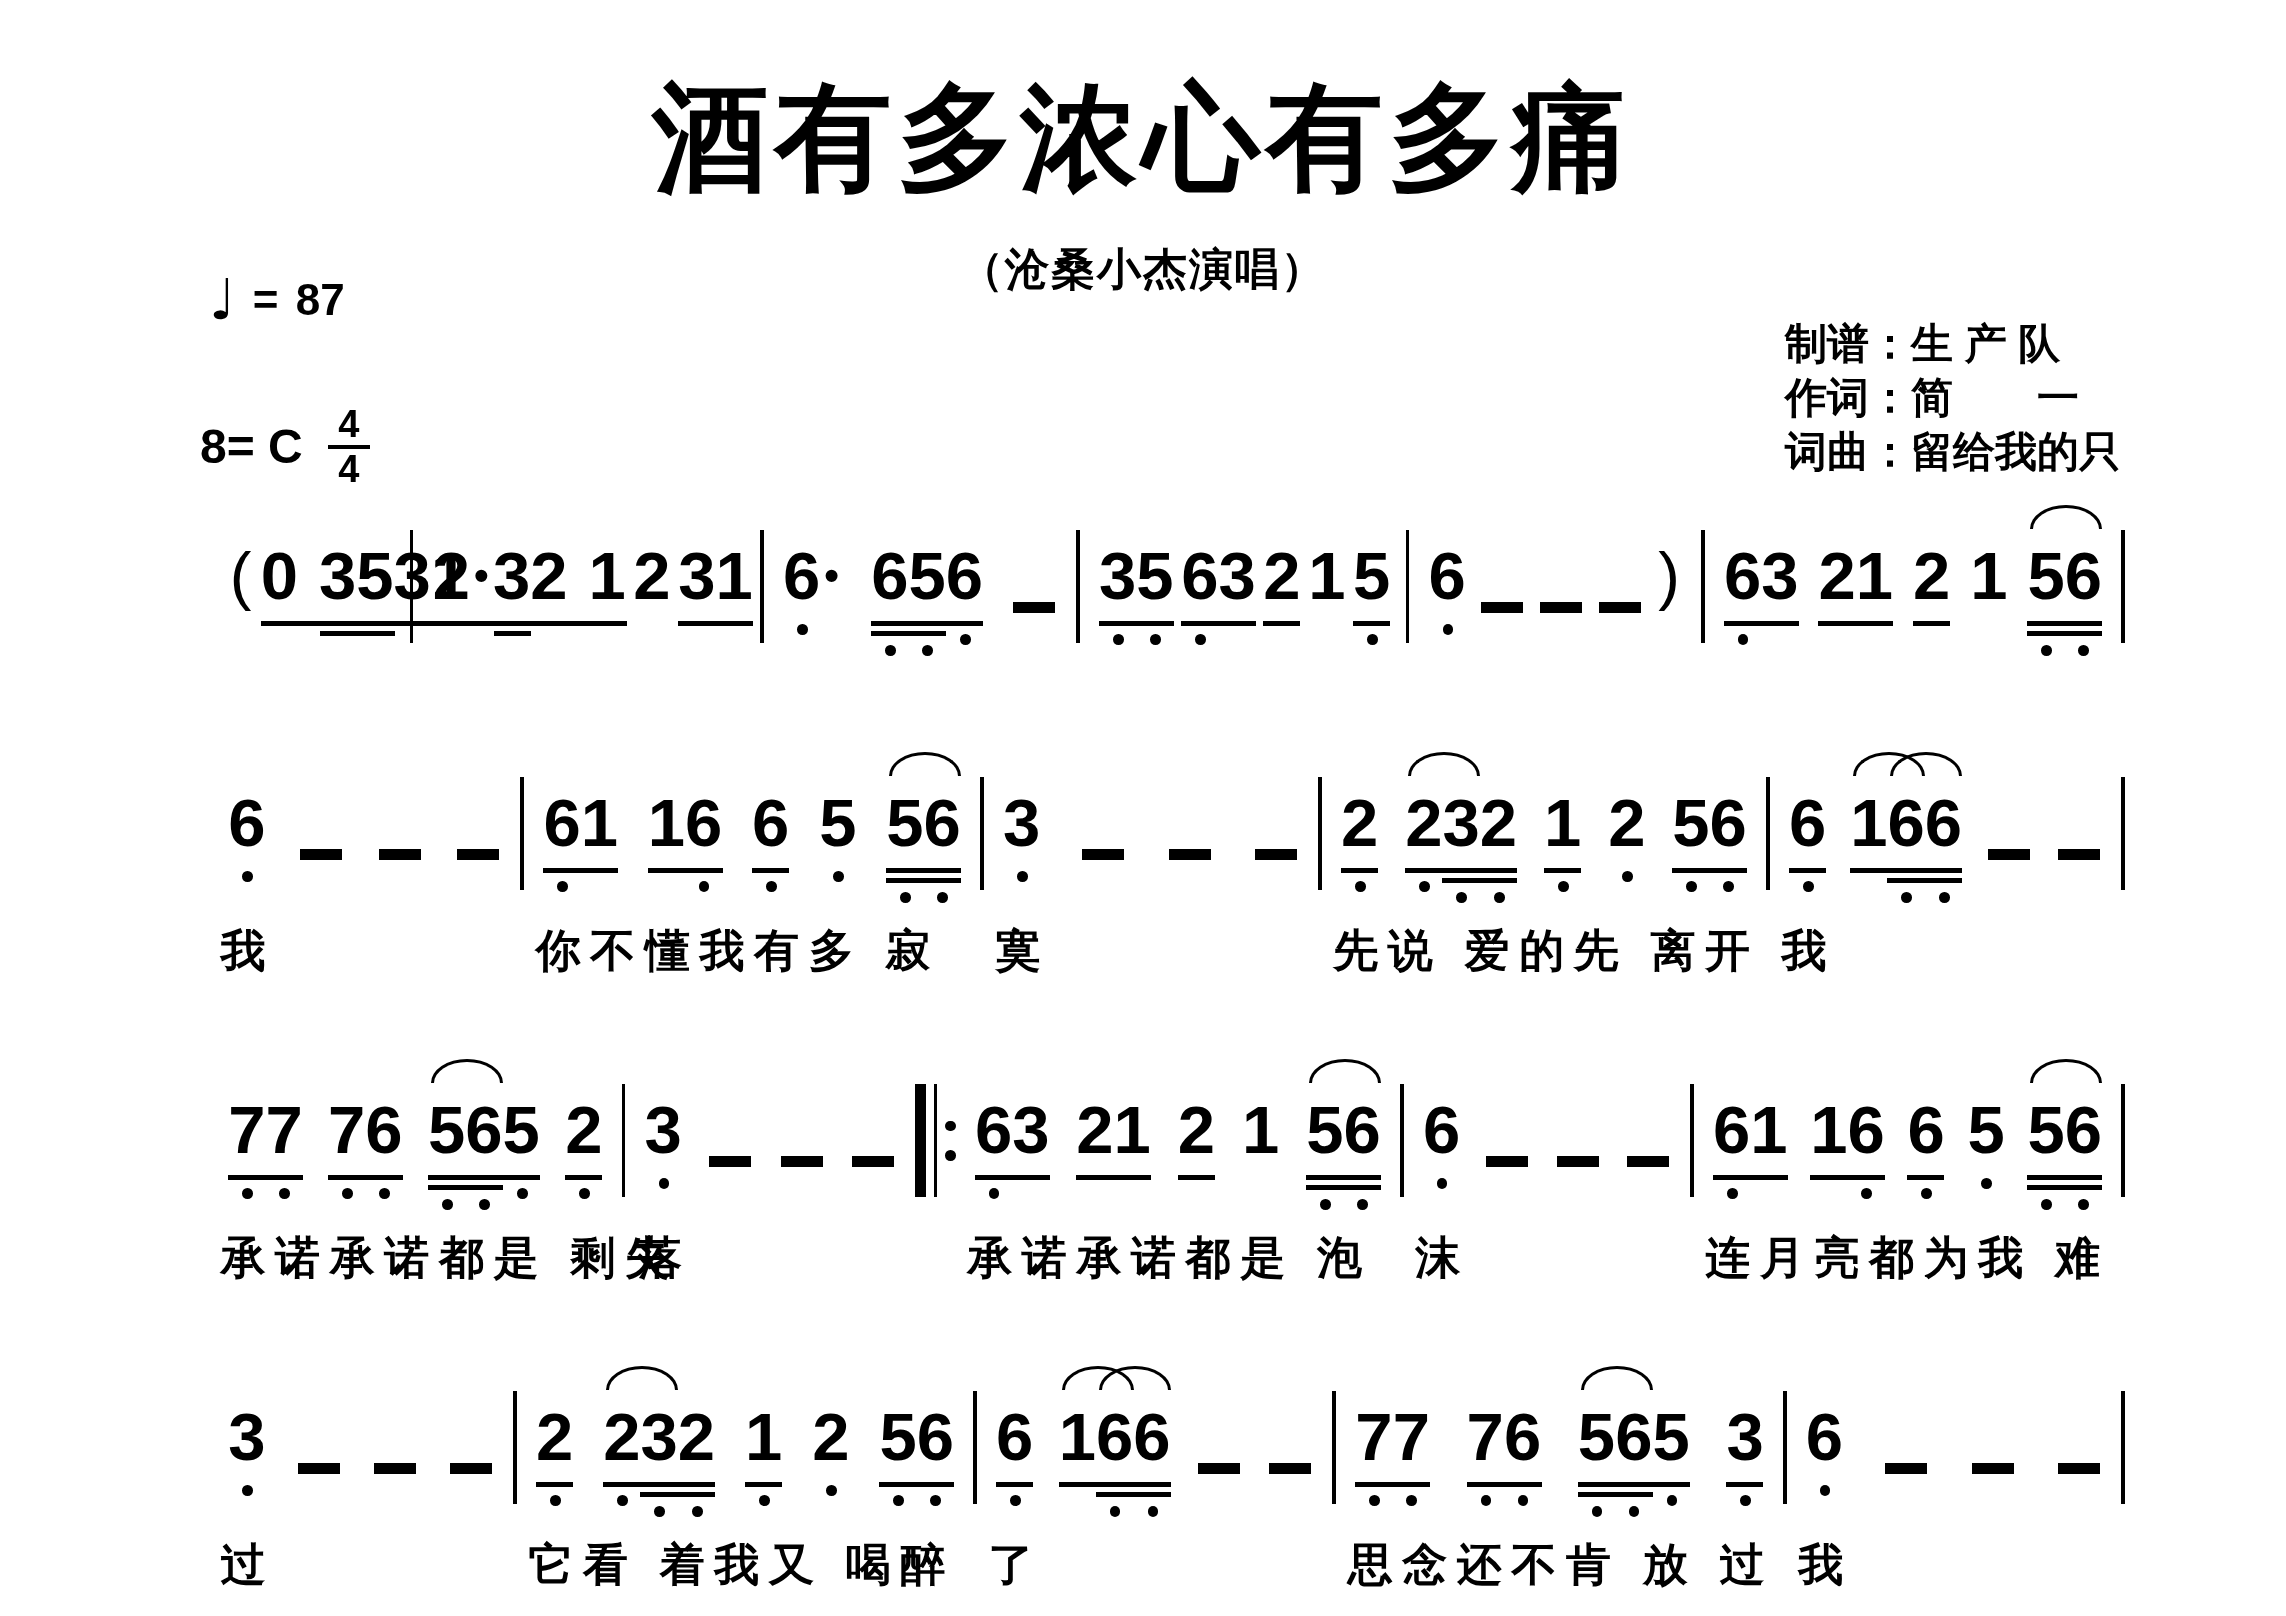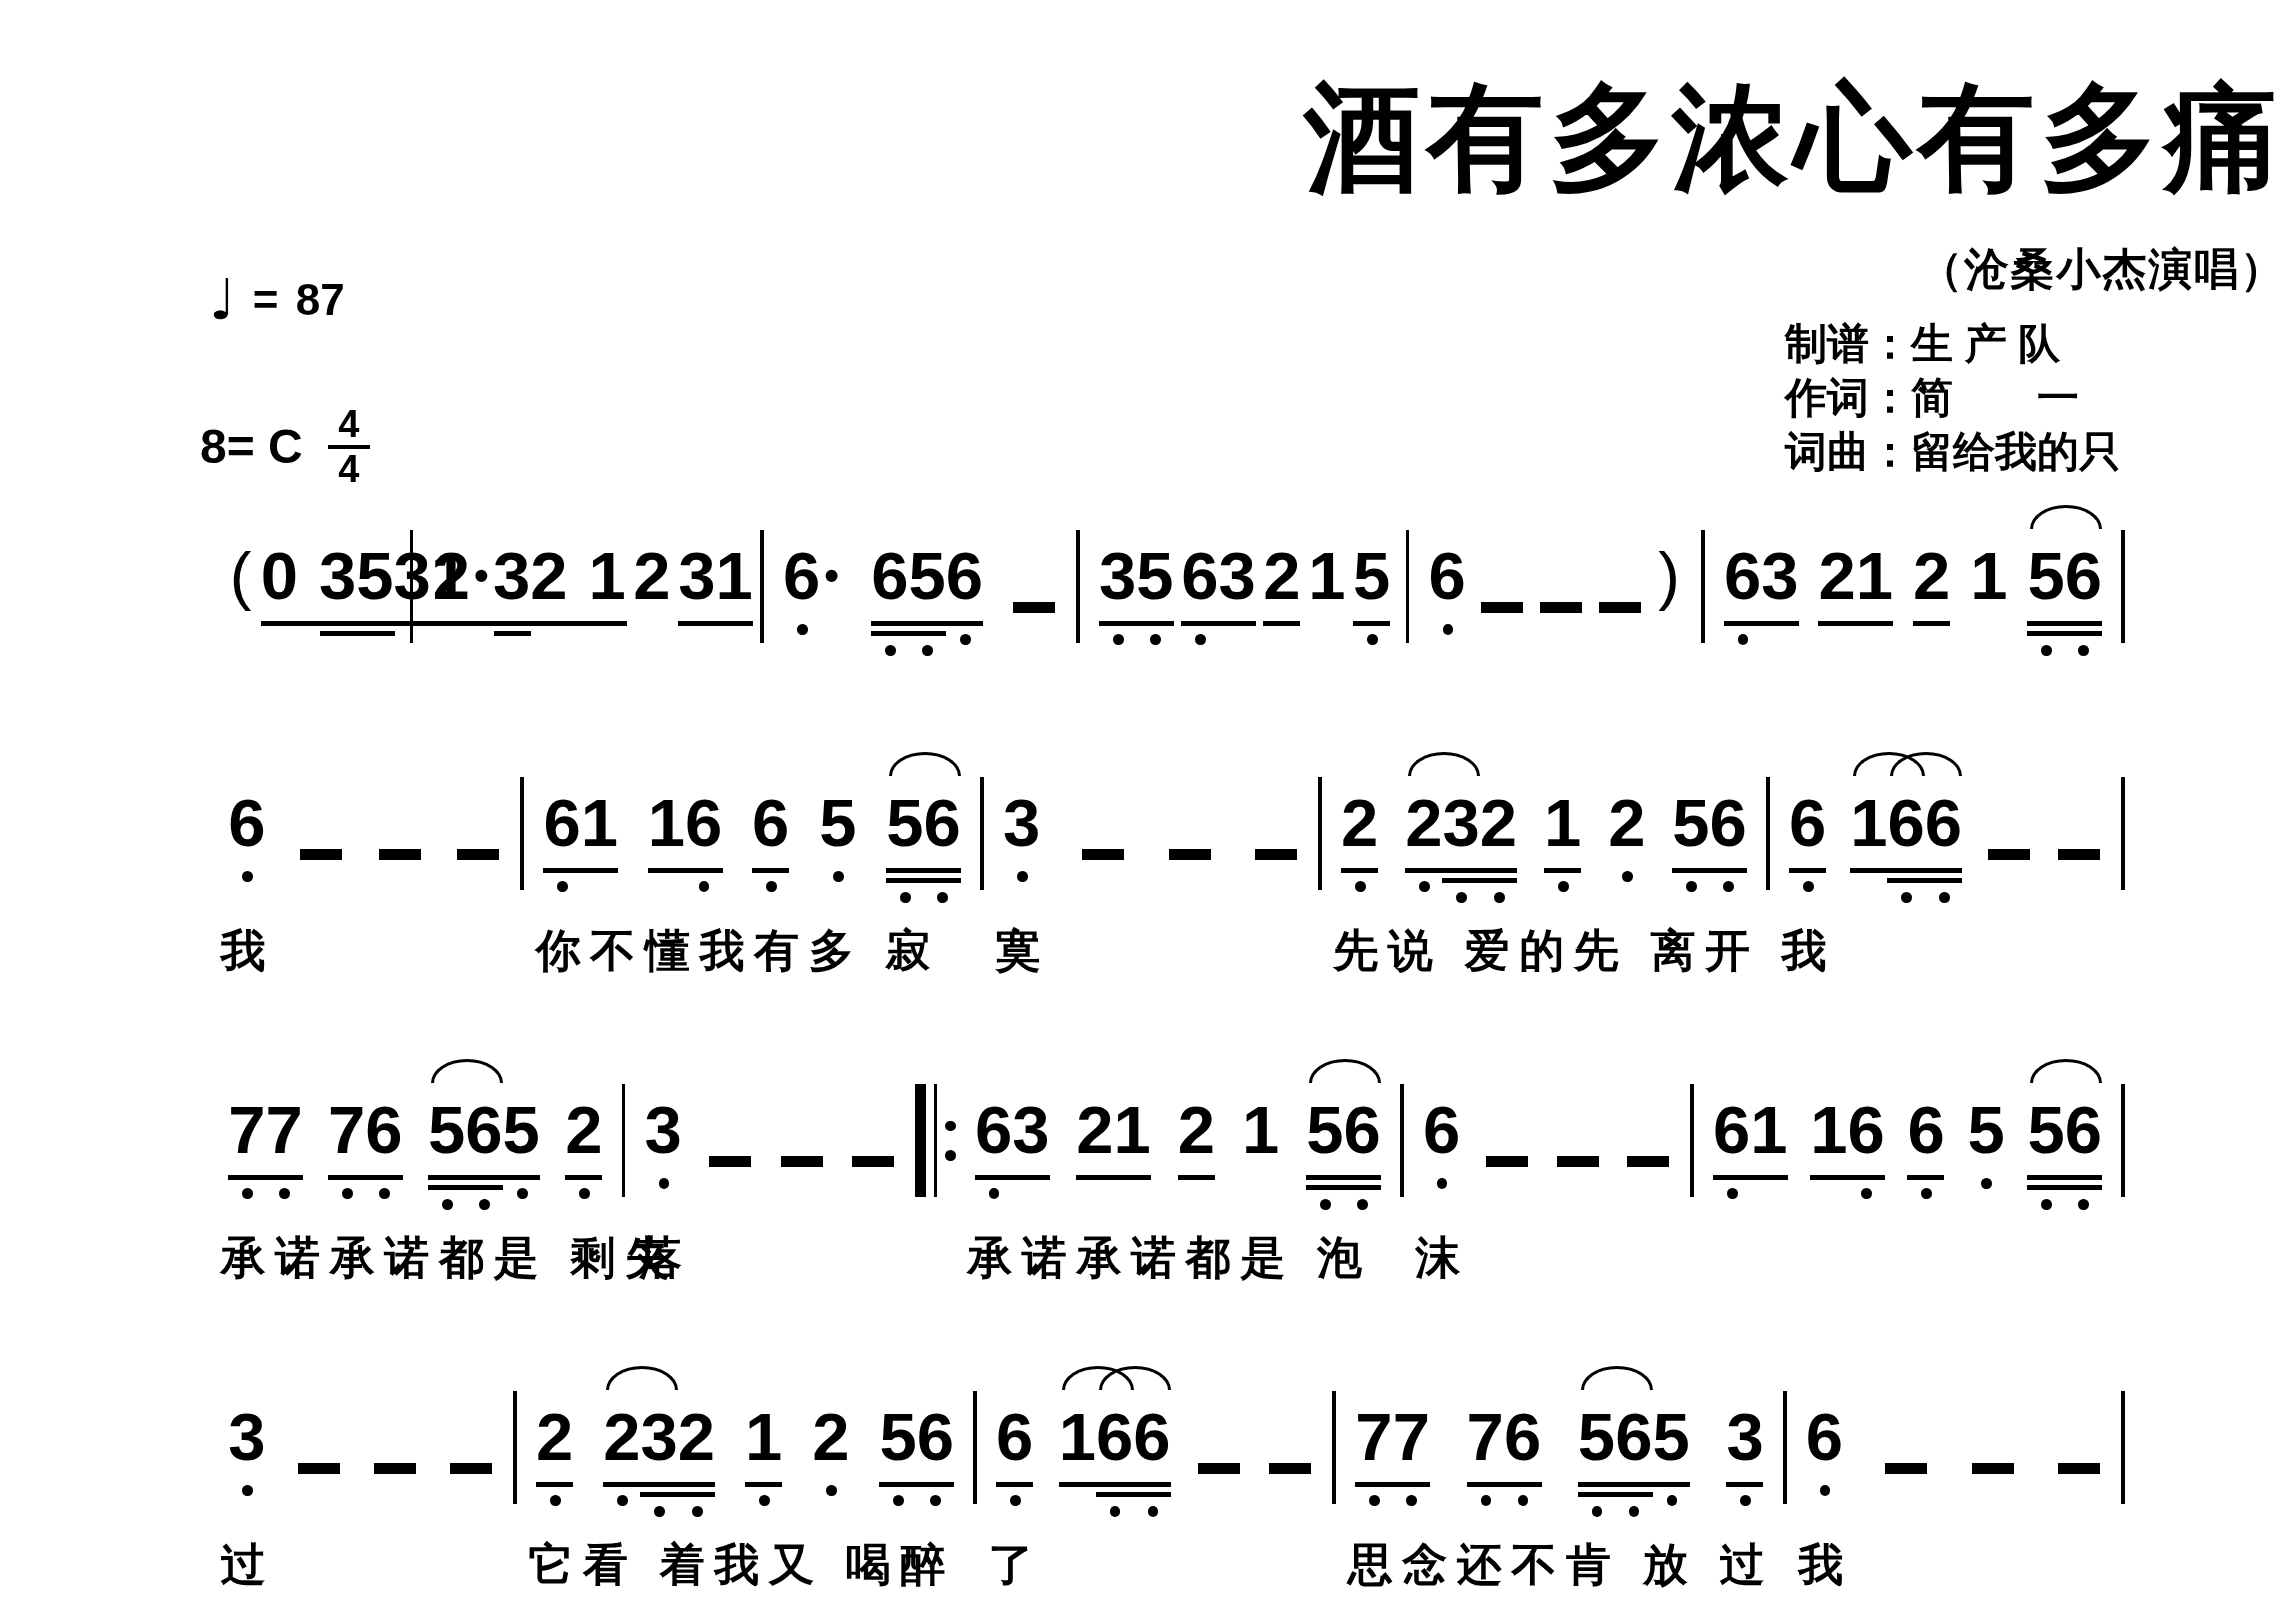--- a/index.html
+++ b/index.html
@@ -1,18 +1,18 @@
 <!DOCTYPE html>
 <html><head>
 <meta charset="utf-8">
 <style>
   html,body{margin:0;padding:0;background:#fff;}
   body{width:2286px;height:1617px;position:relative;overflow:hidden;
        font-family:"Liberation Sans","DejaVu Sans",sans-serif;color:#000;}
-  .header{position:absolute;top:60px;left:0;width:100%;text-align:right;}
+  .header{position:absolute;top:60px;left:0;width:100%;text-align:center;}
   .title{font-size:117px;font-weight:800;letter-spacing:5.8px;}
   .subtitle{font-size:44px;font-weight:700;margin-top:21px;letter-spacing:1.9px;}
   .tempo{position:absolute;left:209px;top:275px;font-size:44px;font-weight:700;display:flex;align-items:center;gap:17.3px;}
   .qnote{font-family:"DejaVu Sans",sans-serif;font-size:56px;font-weight:400;line-height:38px;}
   .keysig{position:absolute;left:200px;top:403px;font-size:48px;font-weight:700;display:flex;align-items:center;gap:25px;}
   .meter{display:inline-flex;flex-direction:column;align-items:center;line-height:1;}
   .meter .num{font-size:38px;font-weight:700;padding:1.9px 5.8px;}
   .meter .frbar{height:3.8px;background:#000;width:42px;}
   .credits{position:absolute;right:165px;top:317px;font-size:42px;font-weight:700;line-height:54px;text-align:left;white-space:pre;}
   .score{position:absolute;left:209px;right:161px;top:538px;}
@@ -502,20 +502,21 @@
           <div class="grp">
             <span class="ch">5</span>
             <span class="ch">6</span>
             <div class="bar1" style="left: 0px; width: 75px; top: 83px;"></div>
             <div class="bar2" style="left: 0px; width: 75px; top: 93px;"></div>
             <div class="ldot" style="left: 14px; top: 107px;"></div>
             <div class="ldot" style="left: 51px; top: 107px;"></div>
             <div class="arc" style="left: 2.9px; width: 66px;"></div>
           </div>
         </div>
+        <div class="lyric">连月亮都为我 难</div>
       </div>
       <div class="mbar"></div>
     </div>
     <div class="system">
       <div class="measure" style="flex-grow: 16;">
         <div class="notes">
           <div class="grp">
             <span class="ch">3</span>
             <div class="ldot" style="left: 14px; top: 86px;"></div>
           </div>

